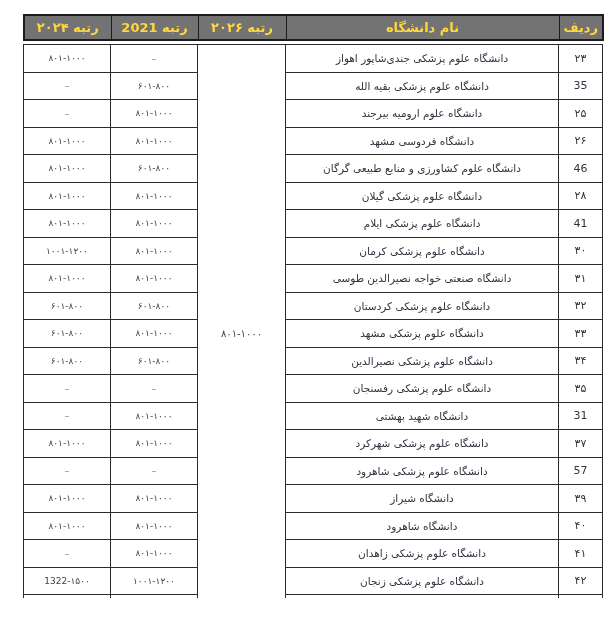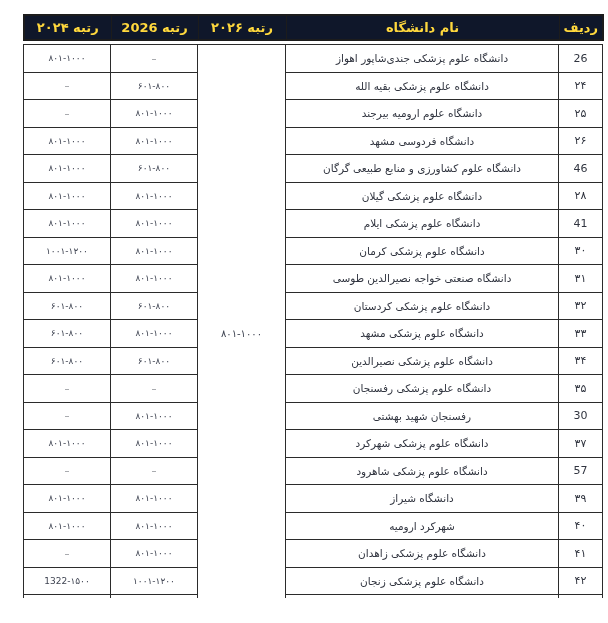--- a/index.html
+++ b/index.html
@@ -9,21 +9,21 @@
   }
   .sheet{position:relative;width:608px;height:623px;background:#ffffff;}
 
   
   table{border-collapse:collapse;table-layout:fixed;direction:rtl;}
   .hdr-table{
     position:absolute;left:23px;top:14px;width:579px;
     border:2px solid #1c1c1c;
   }
   .hdr-table th{
-    background:#0f172a;color:#ffd83d;
+    background:#737373;color:#ffd83d;
     border:1.5px solid #1c1c1c;
     height:23px;padding:0 2px;
     font-size:13px;font-weight:bold;line-height:23px;
     text-align:center;vertical-align:middle;
     overflow:hidden;white-space:nowrap;
   }
 
   
   .body-clip{
     position:absolute;left:23px;top:44px;width:581px;height:554px;
@@ -60,45 +60,45 @@
         <col style="width:273px">
         <col style="width:88px">
         <col style="width:87px">
         <col style="width:87px">
     </colgroup>
     <tbody>
         <tr>
       <th>ردیف</th>
       <th>نام دانشگاه</th>
       <th>رتبه ۲۰۲۶</th>
-      <th>رتبه 2026</th>
+      <th>رتبه 2021</th>
       <th>رتبه ۲۰۲۴</th>
     </tr>
   </tbody>
     </table>
 
   <div class="body-clip">
     <table class="body-table" dir="rtl">
       <colgroup>
         <col style="width:44px">
           <col style="width:273px">
           <col style="width:88px">
           <col style="width:87px">
           <col style="width:87px">
       </colgroup>
       <tbody>
           <tr>
-      <td class="c-no">26</td>
+      <td class="c-no">۲۳</td>
       <td class="c-name">دانشگاه علوم پزشکی جندی‌شاپور اهواز</td>
       <td class="c-merged" rowspan="21">۸۰۱-۱۰۰۰</td>
             <td class="c-rank c-r25 dash">–</td>
       <td class="c-rank c-r24">۸۰۱-۱۰۰۰</td>
     </tr>
           <tr>
-      <td class="c-no">۲۴</td>
+      <td class="c-no">35</td>
       <td class="c-name">دانشگاه علوم پزشکی بقیه الله</td>
       <td class="c-rank c-r25">۶۰۱-۸۰۰</td>
       <td class="c-rank c-r24 dash">–</td>
     </tr>
           <tr>
       <td class="c-no">۲۵</td>
       <td class="c-name">دانشگاه علوم ارومیه بیرجند</td>
       <td class="c-rank c-r25">۸۰۱-۱۰۰۰</td>
       <td class="c-rank c-r24 dash">–</td>
     </tr>
@@ -156,22 +156,22 @@
       <td class="c-rank c-r25">۶۰۱-۸۰۰</td>
       <td class="c-rank c-r24">۶۰۱-۸۰۰</td>
     </tr>
           <tr>
       <td class="c-no">۳۵</td>
       <td class="c-name">دانشگاه علوم پزشکی رفسنجان</td>
       <td class="c-rank c-r25 dash">–</td>
       <td class="c-rank c-r24 dash">–</td>
     </tr>
           <tr>
-      <td class="c-no">30</td>
-      <td class="c-name">رفسنجان شهید بهشتی</td>
+      <td class="c-no">31</td>
+      <td class="c-name">دانشگاه شهید بهشتی</td>
       <td class="c-rank c-r25">۸۰۱-۱۰۰۰</td>
       <td class="c-rank c-r24 dash">–</td>
     </tr>
           <tr>
       <td class="c-no">۳۷</td>
       <td class="c-name">دانشگاه علوم پزشکی شهرکرد</td>
       <td class="c-rank c-r25">۸۰۱-۱۰۰۰</td>
       <td class="c-rank c-r24">۸۰۱-۱۰۰۰</td>
     </tr>
           <tr>
@@ -181,21 +181,21 @@
       <td class="c-rank c-r24 dash">–</td>
     </tr>
           <tr>
       <td class="c-no">۳۹</td>
       <td class="c-name">دانشگاه شیراز</td>
       <td class="c-rank c-r25">۸۰۱-۱۰۰۰</td>
       <td class="c-rank c-r24">۸۰۱-۱۰۰۰</td>
     </tr>
           <tr>
       <td class="c-no">۴۰</td>
-      <td class="c-name">شهرکرد ارومیه</td>
+      <td class="c-name">دانشگاه شاهرود</td>
       <td class="c-rank c-r25">۸۰۱-۱۰۰۰</td>
       <td class="c-rank c-r24">۸۰۱-۱۰۰۰</td>
     </tr>
           <tr>
       <td class="c-no">۴۱</td>
       <td class="c-name">دانشگاه علوم پزشکی زاهدان</td>
       <td class="c-rank c-r25">۸۰۱-۱۰۰۰</td>
       <td class="c-rank c-r24 dash">–</td>
     </tr>
           <tr>

